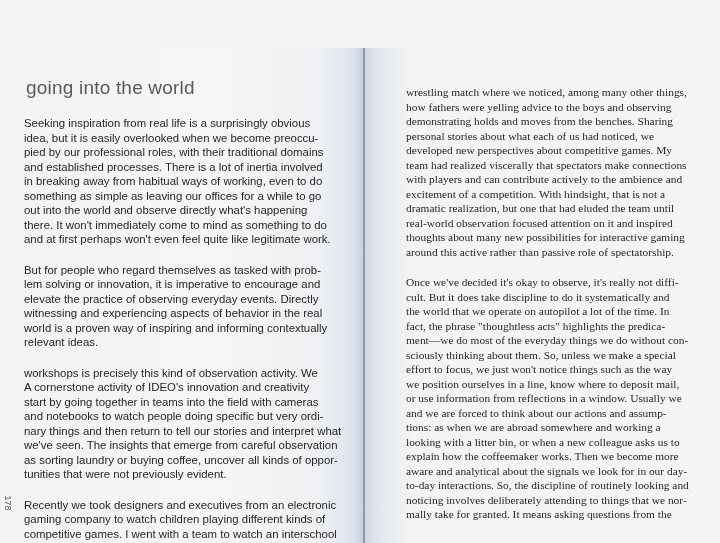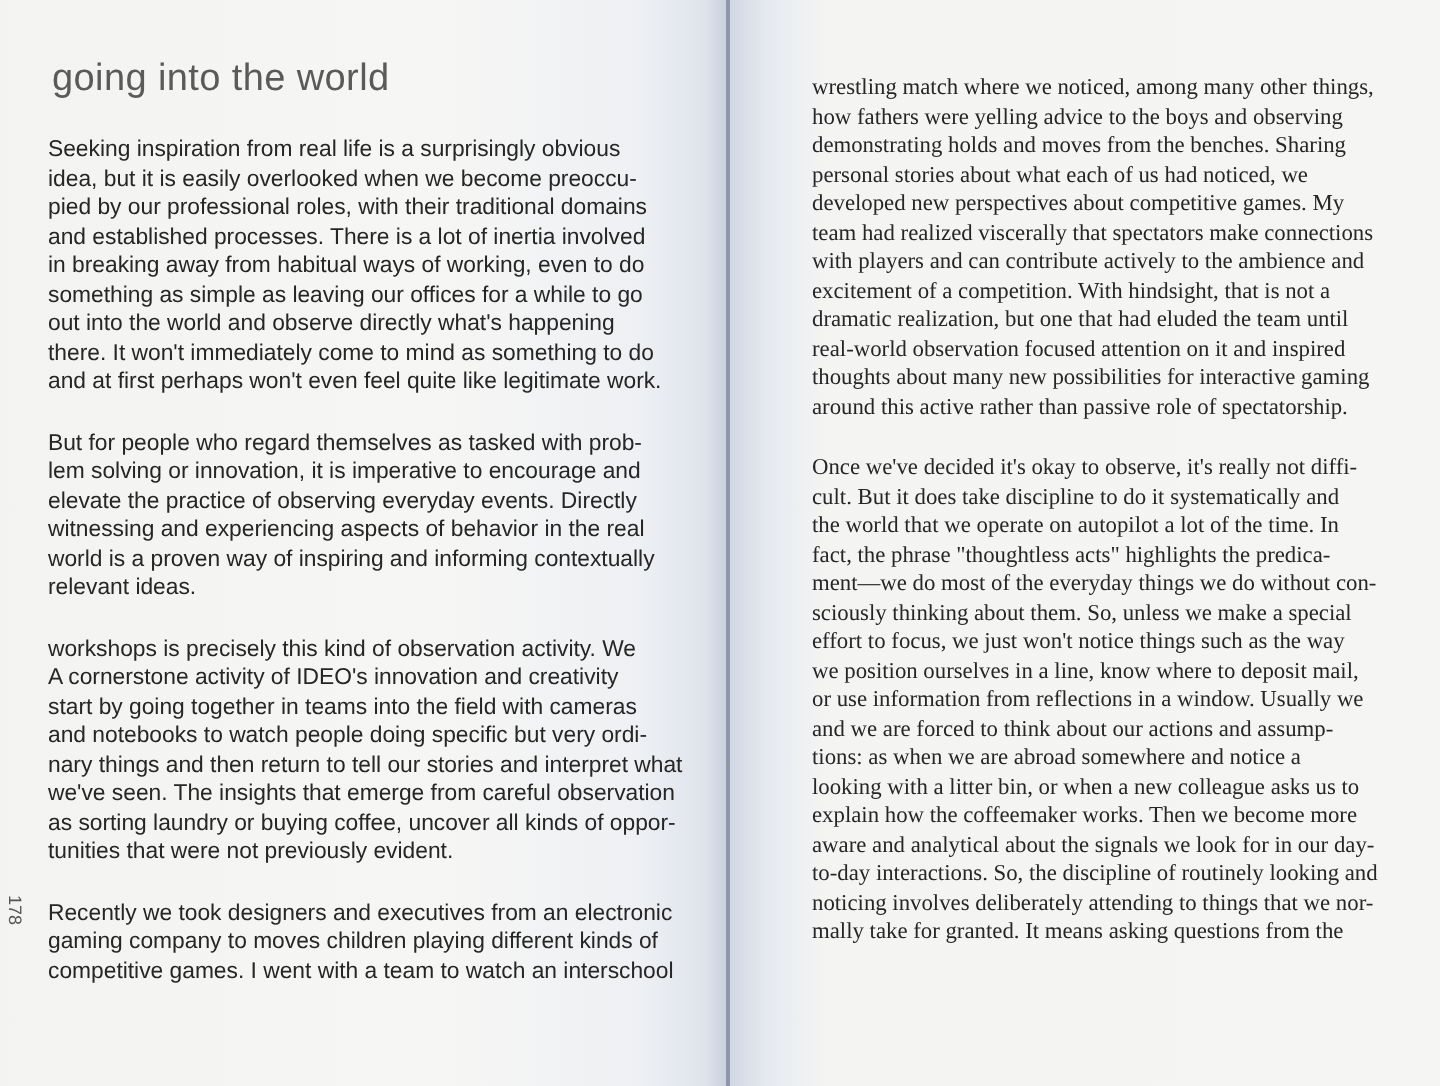--- a/index.html
+++ b/index.html
@@ -5,20 +5,21 @@
     html, body { margin: 0; padding: 0; }
     body {
       width: 720px; height: 543px; overflow: hidden;
       background: #f4f4f2;
       font-family: "Liberation Sans", sans-serif;
       position: relative;
     }
     .spread {
       position: absolute; inset: 0;
       display: flex;
+      margin-top: 48px;
     }
     .page {
       position: relative;
       height: 543px;
       color: #2a2a2a;
     }
     .page-left {
       width: 363px;
       background: linear-gradient(to right, #f3f3f1 0%, #f6f6f4 60%, #eef0f3 88%, #dfe4ec 97%, #c9d1df 100%);
     }
@@ -84,21 +85,21 @@
           <span class="line">A cornerstone activity of IDEO's innovation and creativity</span>
           <span class="line">start by going together in teams into the field with cameras</span>
           <span class="line">and notebooks to watch people doing specific but very ordi-</span>
           <span class="line">nary things and then return to tell our stories and interpret what</span>
           <span class="line">we've seen. The insights that emerge from careful observation</span>
           <span class="line">as sorting laundry or buying coffee, uncover all kinds of oppor-</span>
           <span class="line">tunities that were not previously evident.</span>
         </p>
       <p class="para" id="lp3">
           <span class="line">Recently we took designers and executives from an electronic</span>
-          <span class="line">gaming company to moves children playing different kinds of</span>
+          <span class="line">gaming company to watch children playing different kinds of</span>
           <span class="line">competitive games. I went with a team to watch an interschool</span>
         </p>
     </div>
     <div class="folio folio-left">178</div>
   </div>
   <div class="page page-right">
     
   </div>
   <div class="right-col">
     <p class="para" id="rp0">
@@ -119,21 +120,21 @@
         <span class="line">Once we've decided it's okay to observe, it's really not diffi-</span>
         <span class="line">cult. But it does take discipline to do it systematically and</span>
         <span class="line">the world that we operate on autopilot a lot of the time. In</span>
         <span class="line">fact, the phrase "thoughtless acts" highlights the predica-</span>
         <span class="line">ment—we do most of the everyday things we do without con-</span>
         <span class="line">sciously thinking about them. So, unless we make a special</span>
         <span class="line">effort to focus, we just won't notice things such as the way</span>
         <span class="line">we position ourselves in a line, know where to deposit mail,</span>
         <span class="line">or use information from reflections in a window. Usually we</span>
         <span class="line">and we are forced to think about our actions and assump-</span>
-        <span class="line">tions: as when we are abroad somewhere and notice a</span>
+        <span class="line">tions: as when we are abroad somewhere and working a</span>
         <span class="line">looking with a litter bin, or when a new colleague asks us to</span>
         <span class="line">explain how the coffeemaker works. Then we become more</span>
         <span class="line">aware and analytical about the signals we look for in our day-</span>
         <span class="line">to-day interactions. So, the discipline of routinely looking and</span>
         <span class="line">noticing involves deliberately attending to things that we nor-</span>
         <span class="line">mally take for granted. It means asking questions from the</span>
       </p>
   </div>
   <div class="spine"></div>
 </div>

